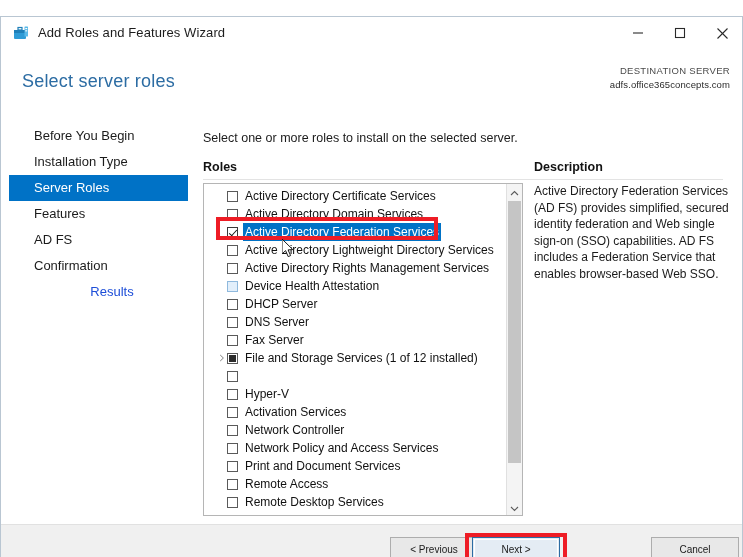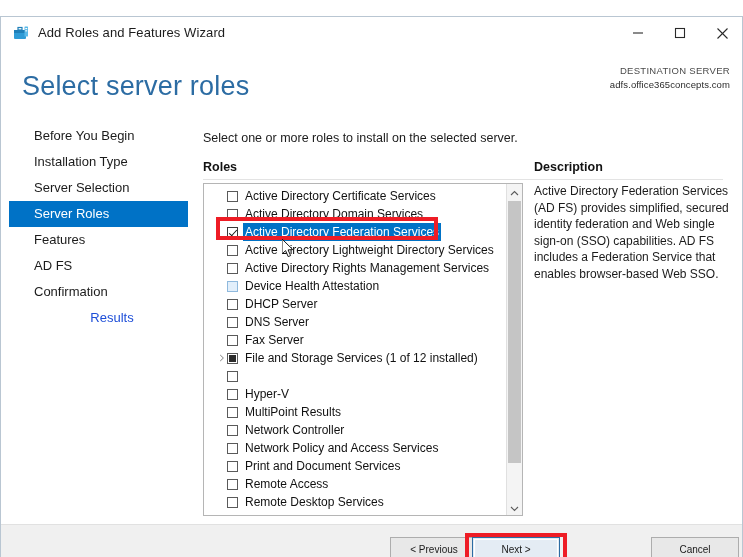--- a/index.html
+++ b/index.html
@@ -67,21 +67,21 @@
   #header {
     position: absolute;
     left: 0; top: 33px;
     width: 100%;
     height: 72px;
     background: #ffffff;
   }
   #page-title {
     position: absolute;
     left: 21px; top: 21px;
-    font-size: 27px;
+    font-size: 18px;
     font-weight: 400;
     color: #2c6ca3;
     letter-spacing: 0.2px;
     white-space: nowrap;
   }
   #dest-block {
     position: absolute;
     right: 12px; top: 14px;
     text-align: right;
     line-height: 1.45;
@@ -396,21 +396,20 @@
       <div id="dest-label">DESTINATION SERVER</div>
       <div id="dest-server">adfs.office365concepts.com</div>
     </div>
   </div>
 
   <div id="nav-divider"></div>
 
   <div id="nav">
     <div class="nav-item">Before You Begin</div>
     <div class="nav-item">Installation Type</div>
-    <div class="nav-item">Server Selection</div>
     <div class="nav-item selected">Server Roles</div>
     <div class="nav-item">Features</div>
     <div class="nav-item">AD FS</div>
     <div class="nav-item">Confirmation</div>
     <div class="nav-item disabled">Results</div>
   </div>
 
   <div id="content">
     <div id="instruction">Select one or more roles to install on the selected server.</div>
     <div id="roles-label">Roles</div>
@@ -478,21 +477,21 @@
             <span class="cbx unchecked"></span>
           </div>
           <div class="role-row">
             <span class="expander empty"></span>
             <span class="cbx unchecked"></span>
             <span class="role-label">Hyper-V</span>
           </div>
           <div class="role-row">
             <span class="expander empty"></span>
             <span class="cbx unchecked"></span>
-            <span class="role-label">MultiPoint Results</span>
+            <span class="role-label">Activation Services</span>
           </div>
           <div class="role-row">
             <span class="expander empty"></span>
             <span class="cbx unchecked"></span>
             <span class="role-label">Network Controller</span>
           </div>
           <div class="role-row">
             <span class="expander empty"></span>
             <span class="cbx unchecked"></span>
             <span class="role-label">Network Policy and Access Services</span>

